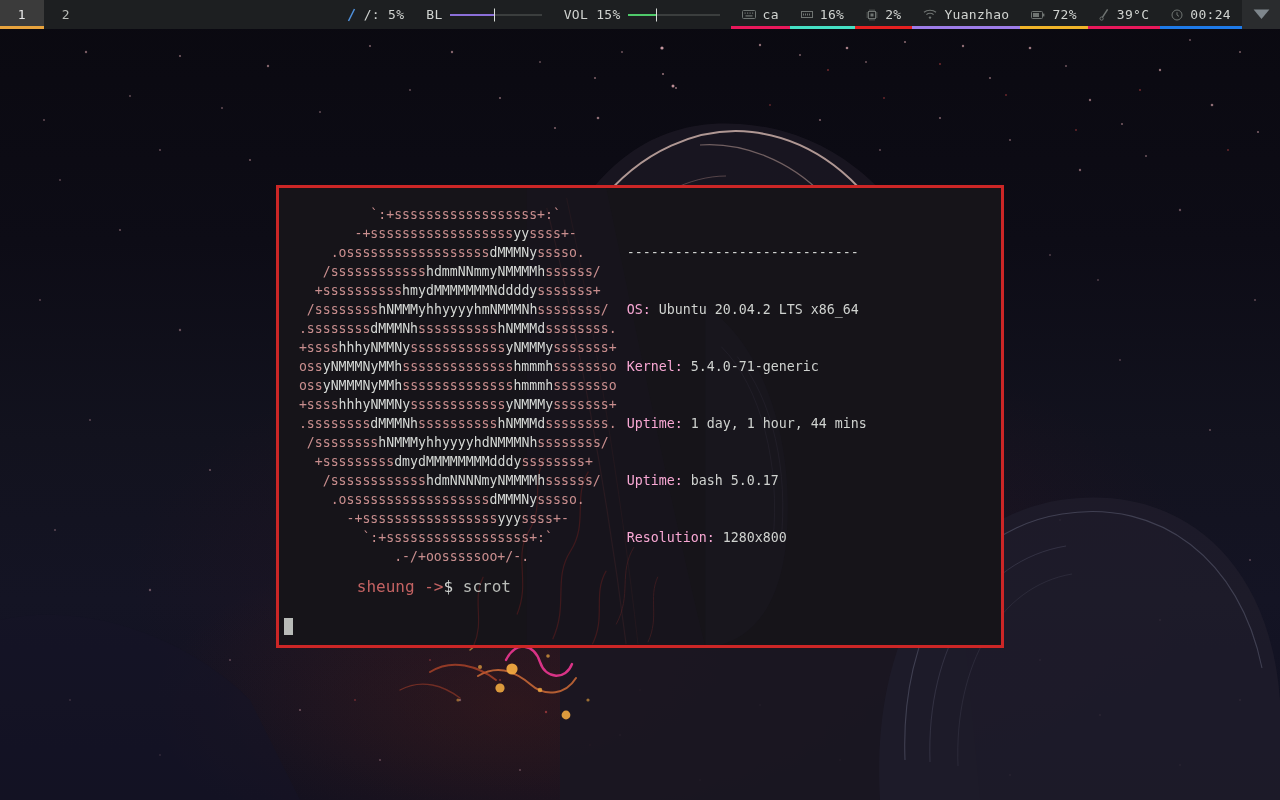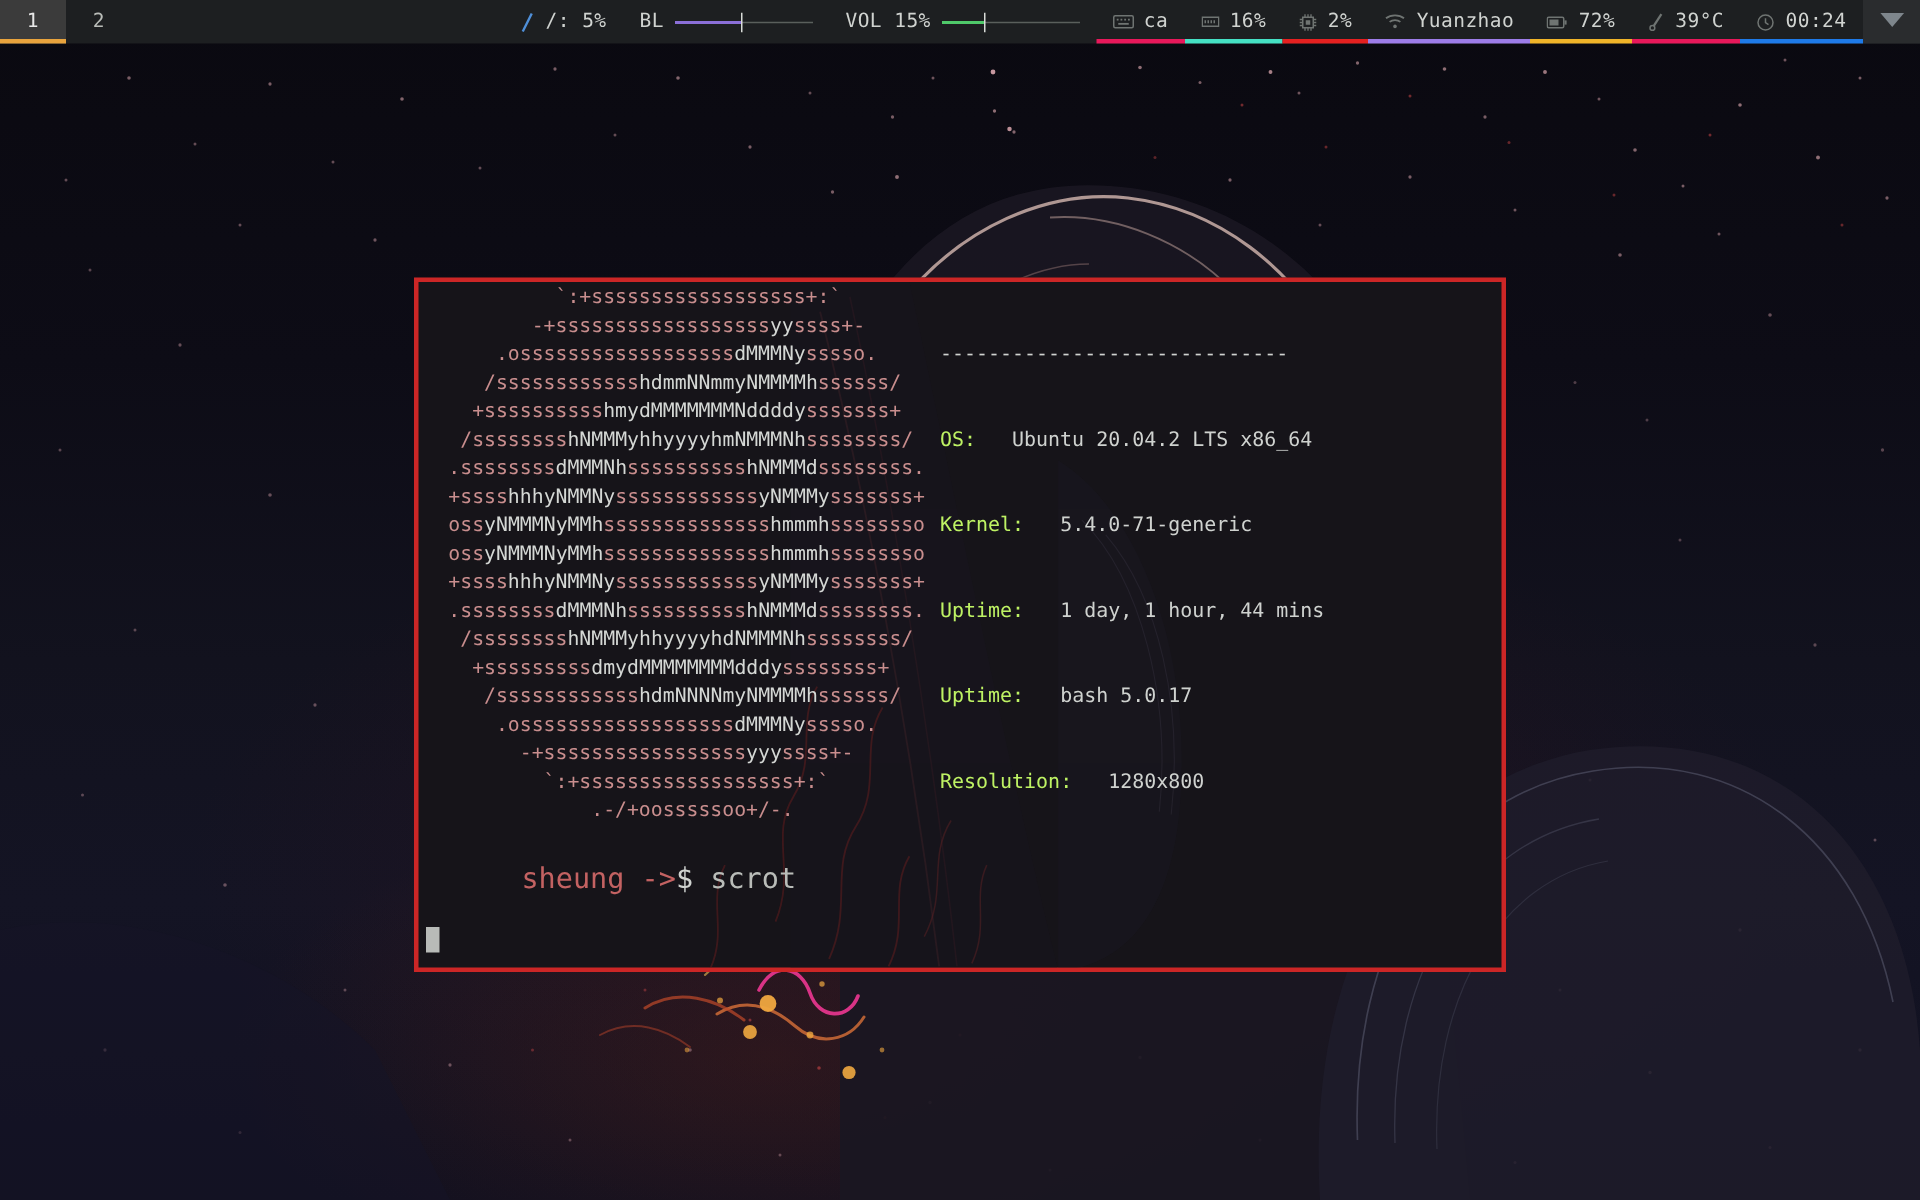--- a/index.html
+++ b/index.html
@@ -88,21 +88,21 @@
     left:276px; top:185px; width:728px; height:463px;
     background:#161419;
     border:3px solid #cc2626;
     z-index:20;
     overflow:hidden;
   }
   #term-bgart{ position:absolute; inset:0; opacity:0.75; }
   #term-inner{
     position:relative; z-index:2;
     width:100%; height:100%;
-    padding:1px 6px 0 2px;
+    padding:17px 6px 0 2px;
     font-family:"DejaVu Sans Mono","Liberation Mono",monospace;
     font-size:13.3px;
     line-height:19px;
     color:#cfd2cf;
   }
   #fetch{ display:flex; }
   #ascii{
     white-space:pre;
     font-size:13.2px;
     line-height:19px;
@@ -110,28 +110,28 @@
     color:#c98e8e;
     padding-left:2px;
   }
   #ascii .w{ color:#d5d8d5; }
   #info{
     padding-left:10px;
     white-space:pre;
     line-height:19px;
   }
   #info .row{ height:19px; }
-  #info .k{ color:#bef264; }
-  #info .v{ color:#cfd2cf;margin-left:16px; }
+  #info .k{ color:#f9a8d4; }
+  #info .v{ color:#cfd2cf; }
   #info .dashes{ color:#cfd2cf; }
 
   #promptline{
-    position:absolute; left:0; bottom:30px;
+    position:absolute; left:20px; bottom:30px;
     white-space:pre;
-    font-size:19px; line-height:19px;
+    font-size:16px; line-height:19px;
   }
   #promptline .user{ color:#c36262; }
   #promptline .arrow{ color:#c36262; }
   #promptline .dollar{ color:#cfd2cf; }
   #promptline .cmd{ color:#b9bcb8; }
   #cursor{
     position:absolute; left:5px; bottom:10px;
     width:9px; height:17px; background:#b8bbb8;
   }
 </style>

